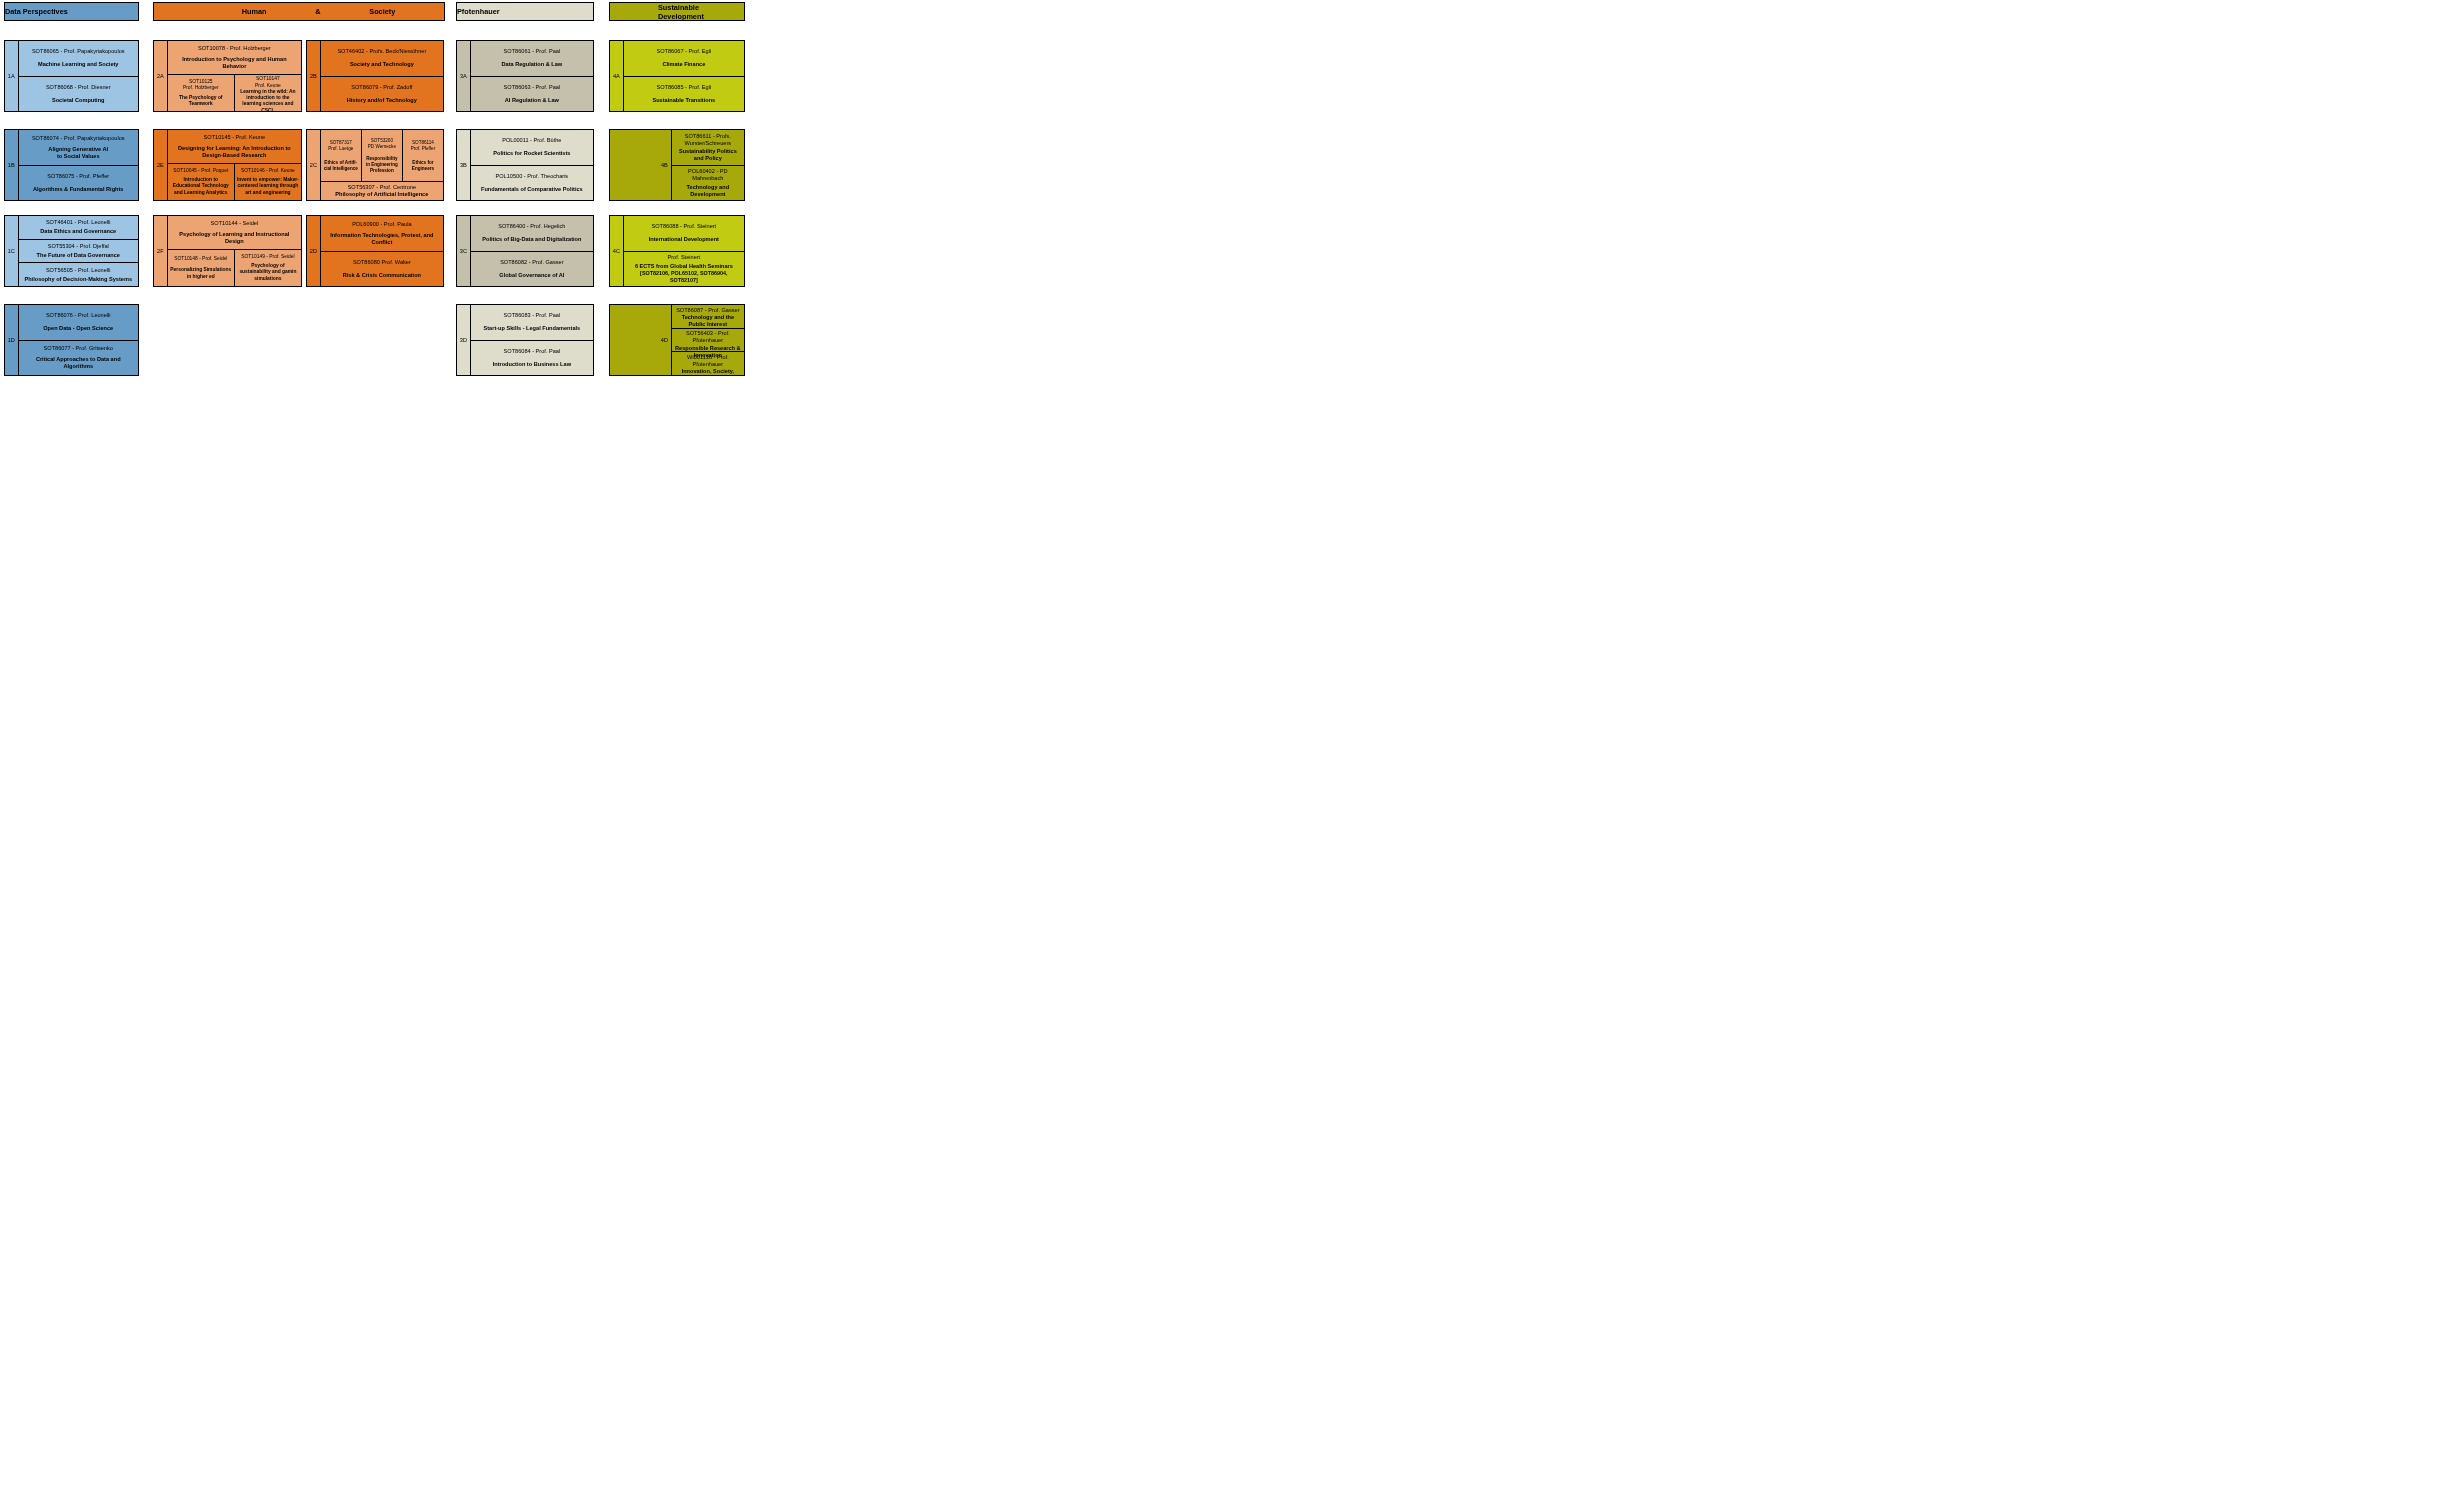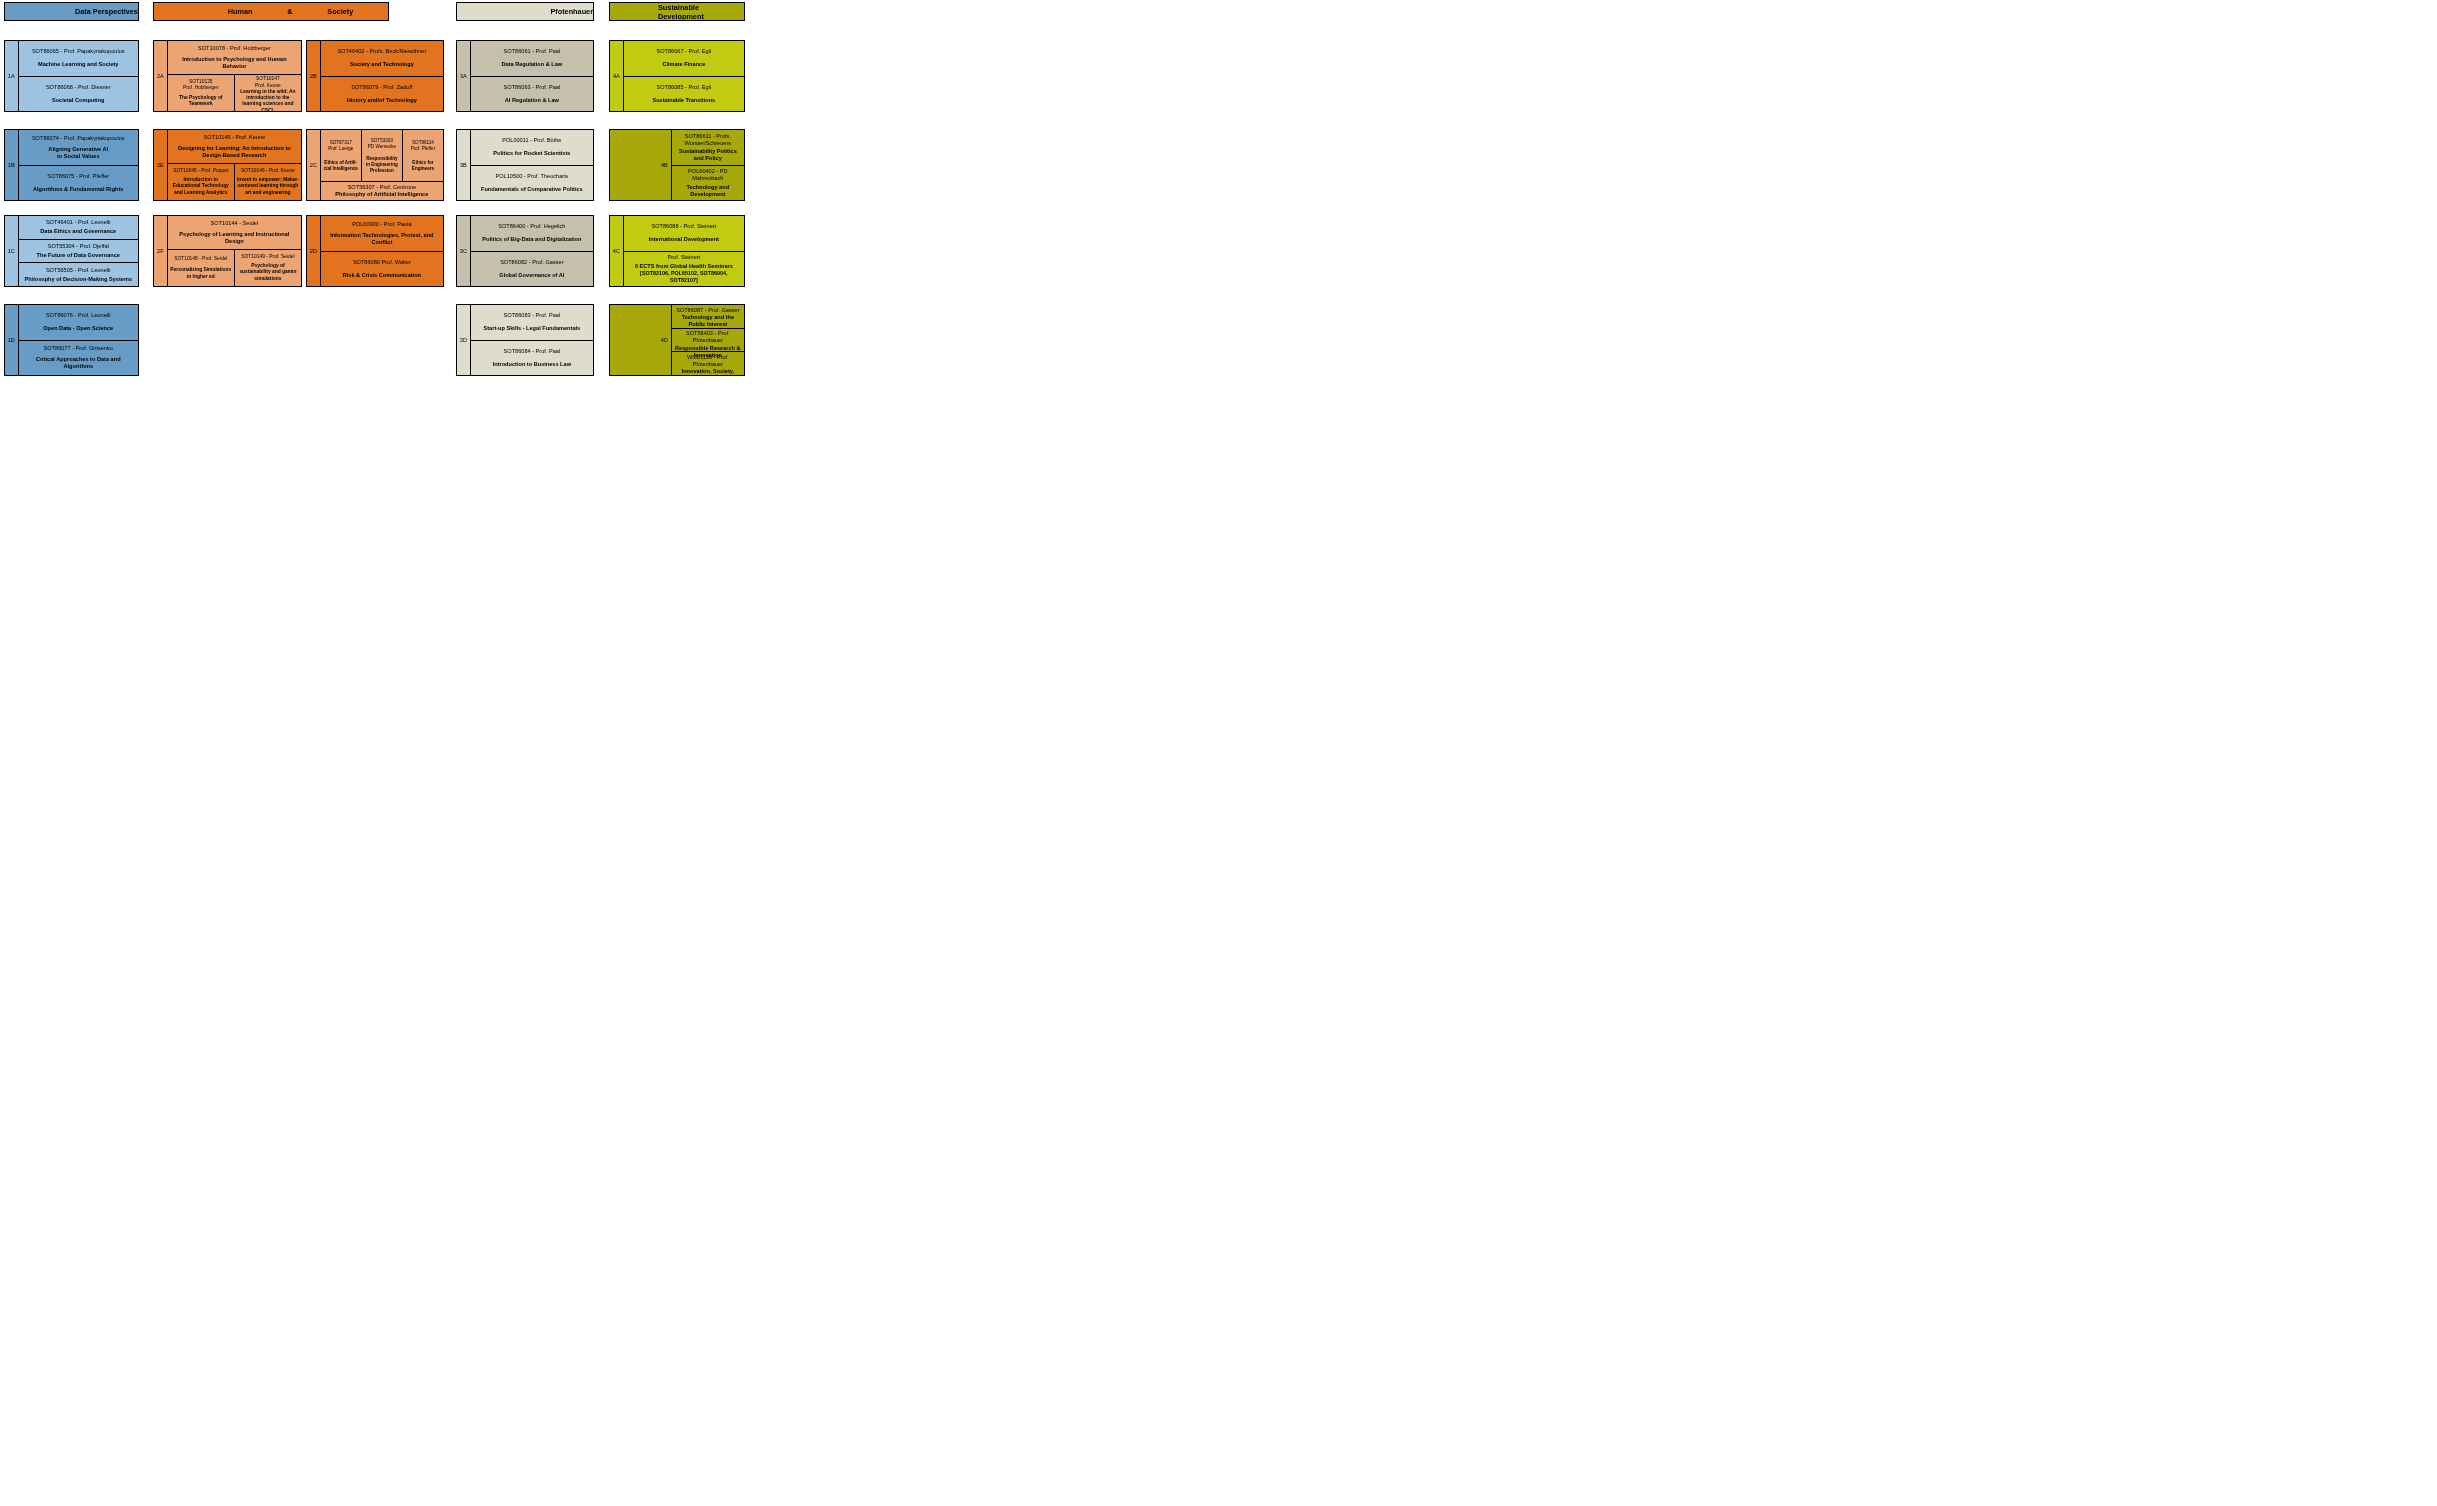--- a/index.html
+++ b/index.html
@@ -21,25 +21,25 @@
   .c-ol-l{background:#c1cb11;}
   .c-ol-d{background:#a7a90b;padding-left:48px;}
 
   
   .hdr{
     position:absolute;
     top:2.4px; height:18.5px;
     border:1px solid #000;
     border-top-width:1.5px; border-bottom-width:1.5px;
     box-sizing:border-box;
-    display:flex; align-items:center; justify-content:flex-end;
+    display:flex; align-items:center; justify-content:flex-start;
     font-size:7.3px; font-weight:bold;
   }
   #h1{left:3.9px;   width:135px;}
-  #h2{left:153px; width:236px; justify-content:space-evenly;padding-left:39px;}
+  #h2{left:153px; width:292px; justify-content:space-evenly;padding-left:39px;}
   #h3{left:456px; width:138px;}
   #h4{left:609px;width:136px;}
 
   
   .block{
     position:absolute;
     height:72px;
     border:1px solid #000;
     box-sizing:border-box;
     display:flex;

